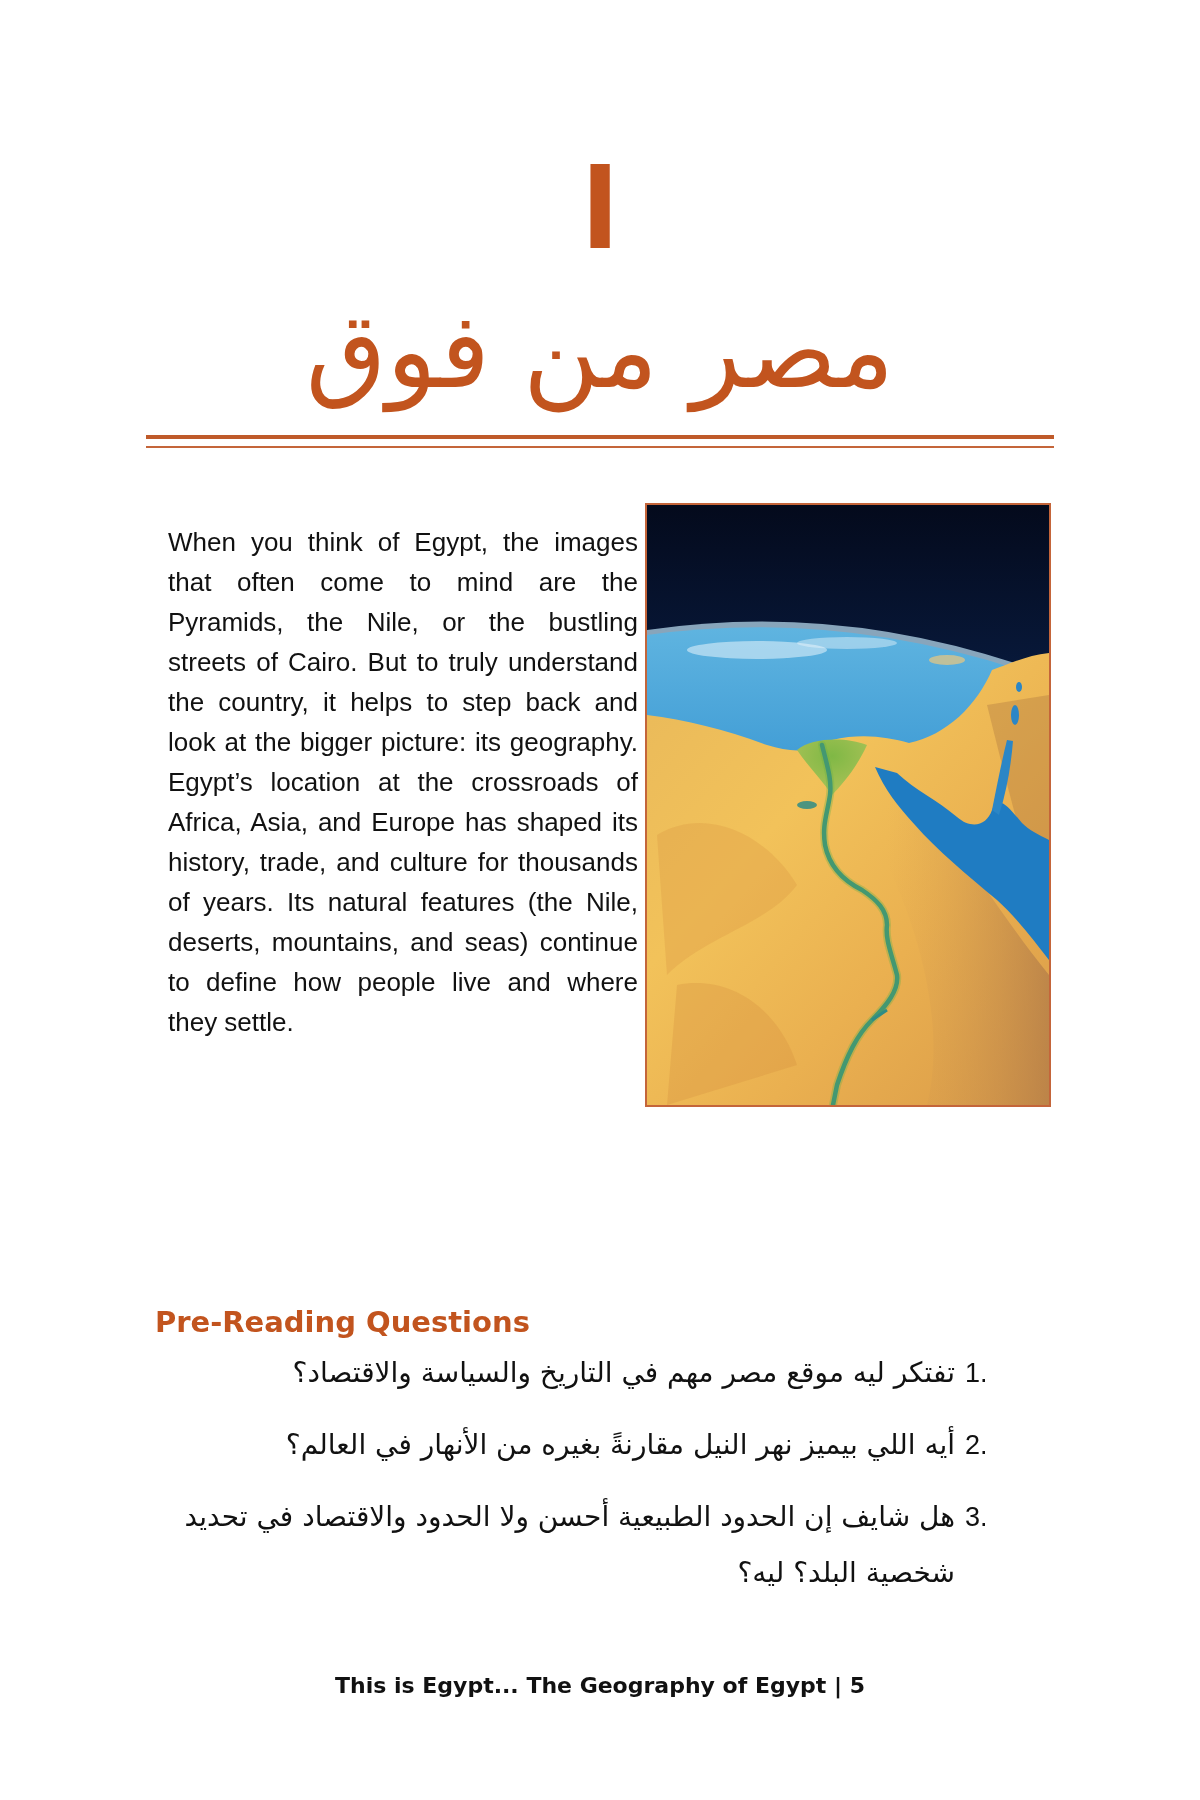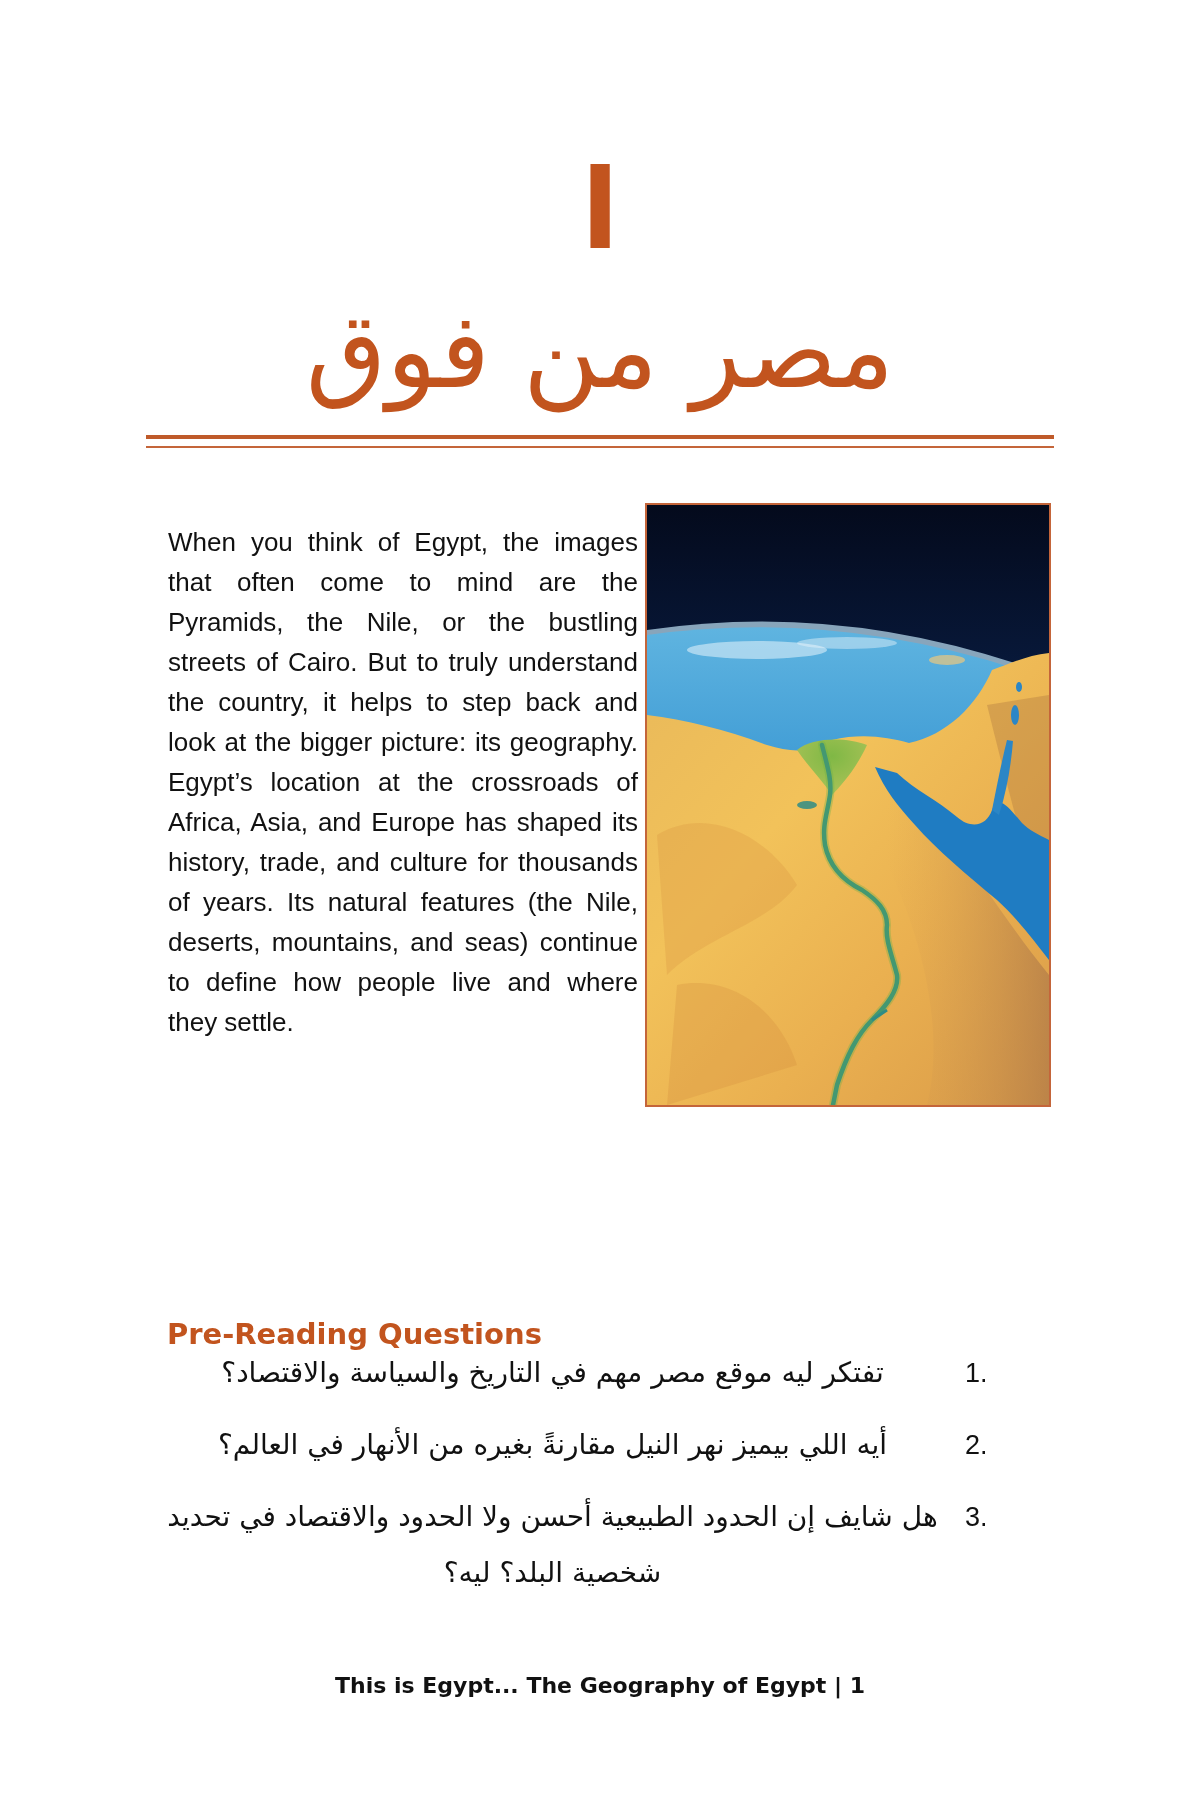--- a/index.html
+++ b/index.html
@@ -97,21 +97,21 @@
       font-family: "Liberation Sans", sans-serif;
       font-size: 26px;
       line-height: 40px;
       text-align: justify;
       color: #111111;
     }
     .section-heading {
       position: absolute;
       left: 151px;
       top: 1298px;
-      margin: 16px;
+      margin: 4px;
       font-family: "DejaVu Sans", sans-serif;
       font-weight: bold;
       font-size: 29px;
       line-height: 40px;
       color: #C2541E;
     }
     .questions-list {
       position: absolute;
       left: 150px;
       top: 1345px;
@@ -126,21 +126,21 @@
       padding-right: 0;
       margin: 0 0 16px 0;
       font-family: "DejaVu Sans", sans-serif;
       font-size: 28px;
       line-height: 56px;
       color: #111111;
     }
     .question-text {
       display: block;
       margin-right: 0;
-      text-align: center;
+      text-align: right;
       width: 805px;
       margin-left: auto;
       margin-right: 50px;
       position: relative;
       right: 0;
     }
     .question-number {
       position: absolute;
       right: 0;
       top: 0;
@@ -279,15 +279,15 @@
     <li class="question-item">
       <span class="question-number">2.</span>
       <span class="question-text">أيه اللي بيميز نهر النيل مقارنةً بغيره من الأنهار في العالم؟</span>
     </li>
     <li class="question-item">
       <span class="question-number">3.</span>
       <span class="question-text">هل شايف إن الحدود الطبيعية أحسن ولا الحدود والاقتصاد في تحديد شخصية البلد؟ ليه؟</span>
     </li>
   </ol>
 
-  <div class="footer">This is Egypt... The Geography of Egypt | 1</div>
+  <div class="footer">This is Egypt... The Geography of Egypt | 5</div>
 
 </div>
 
 </body></html>

